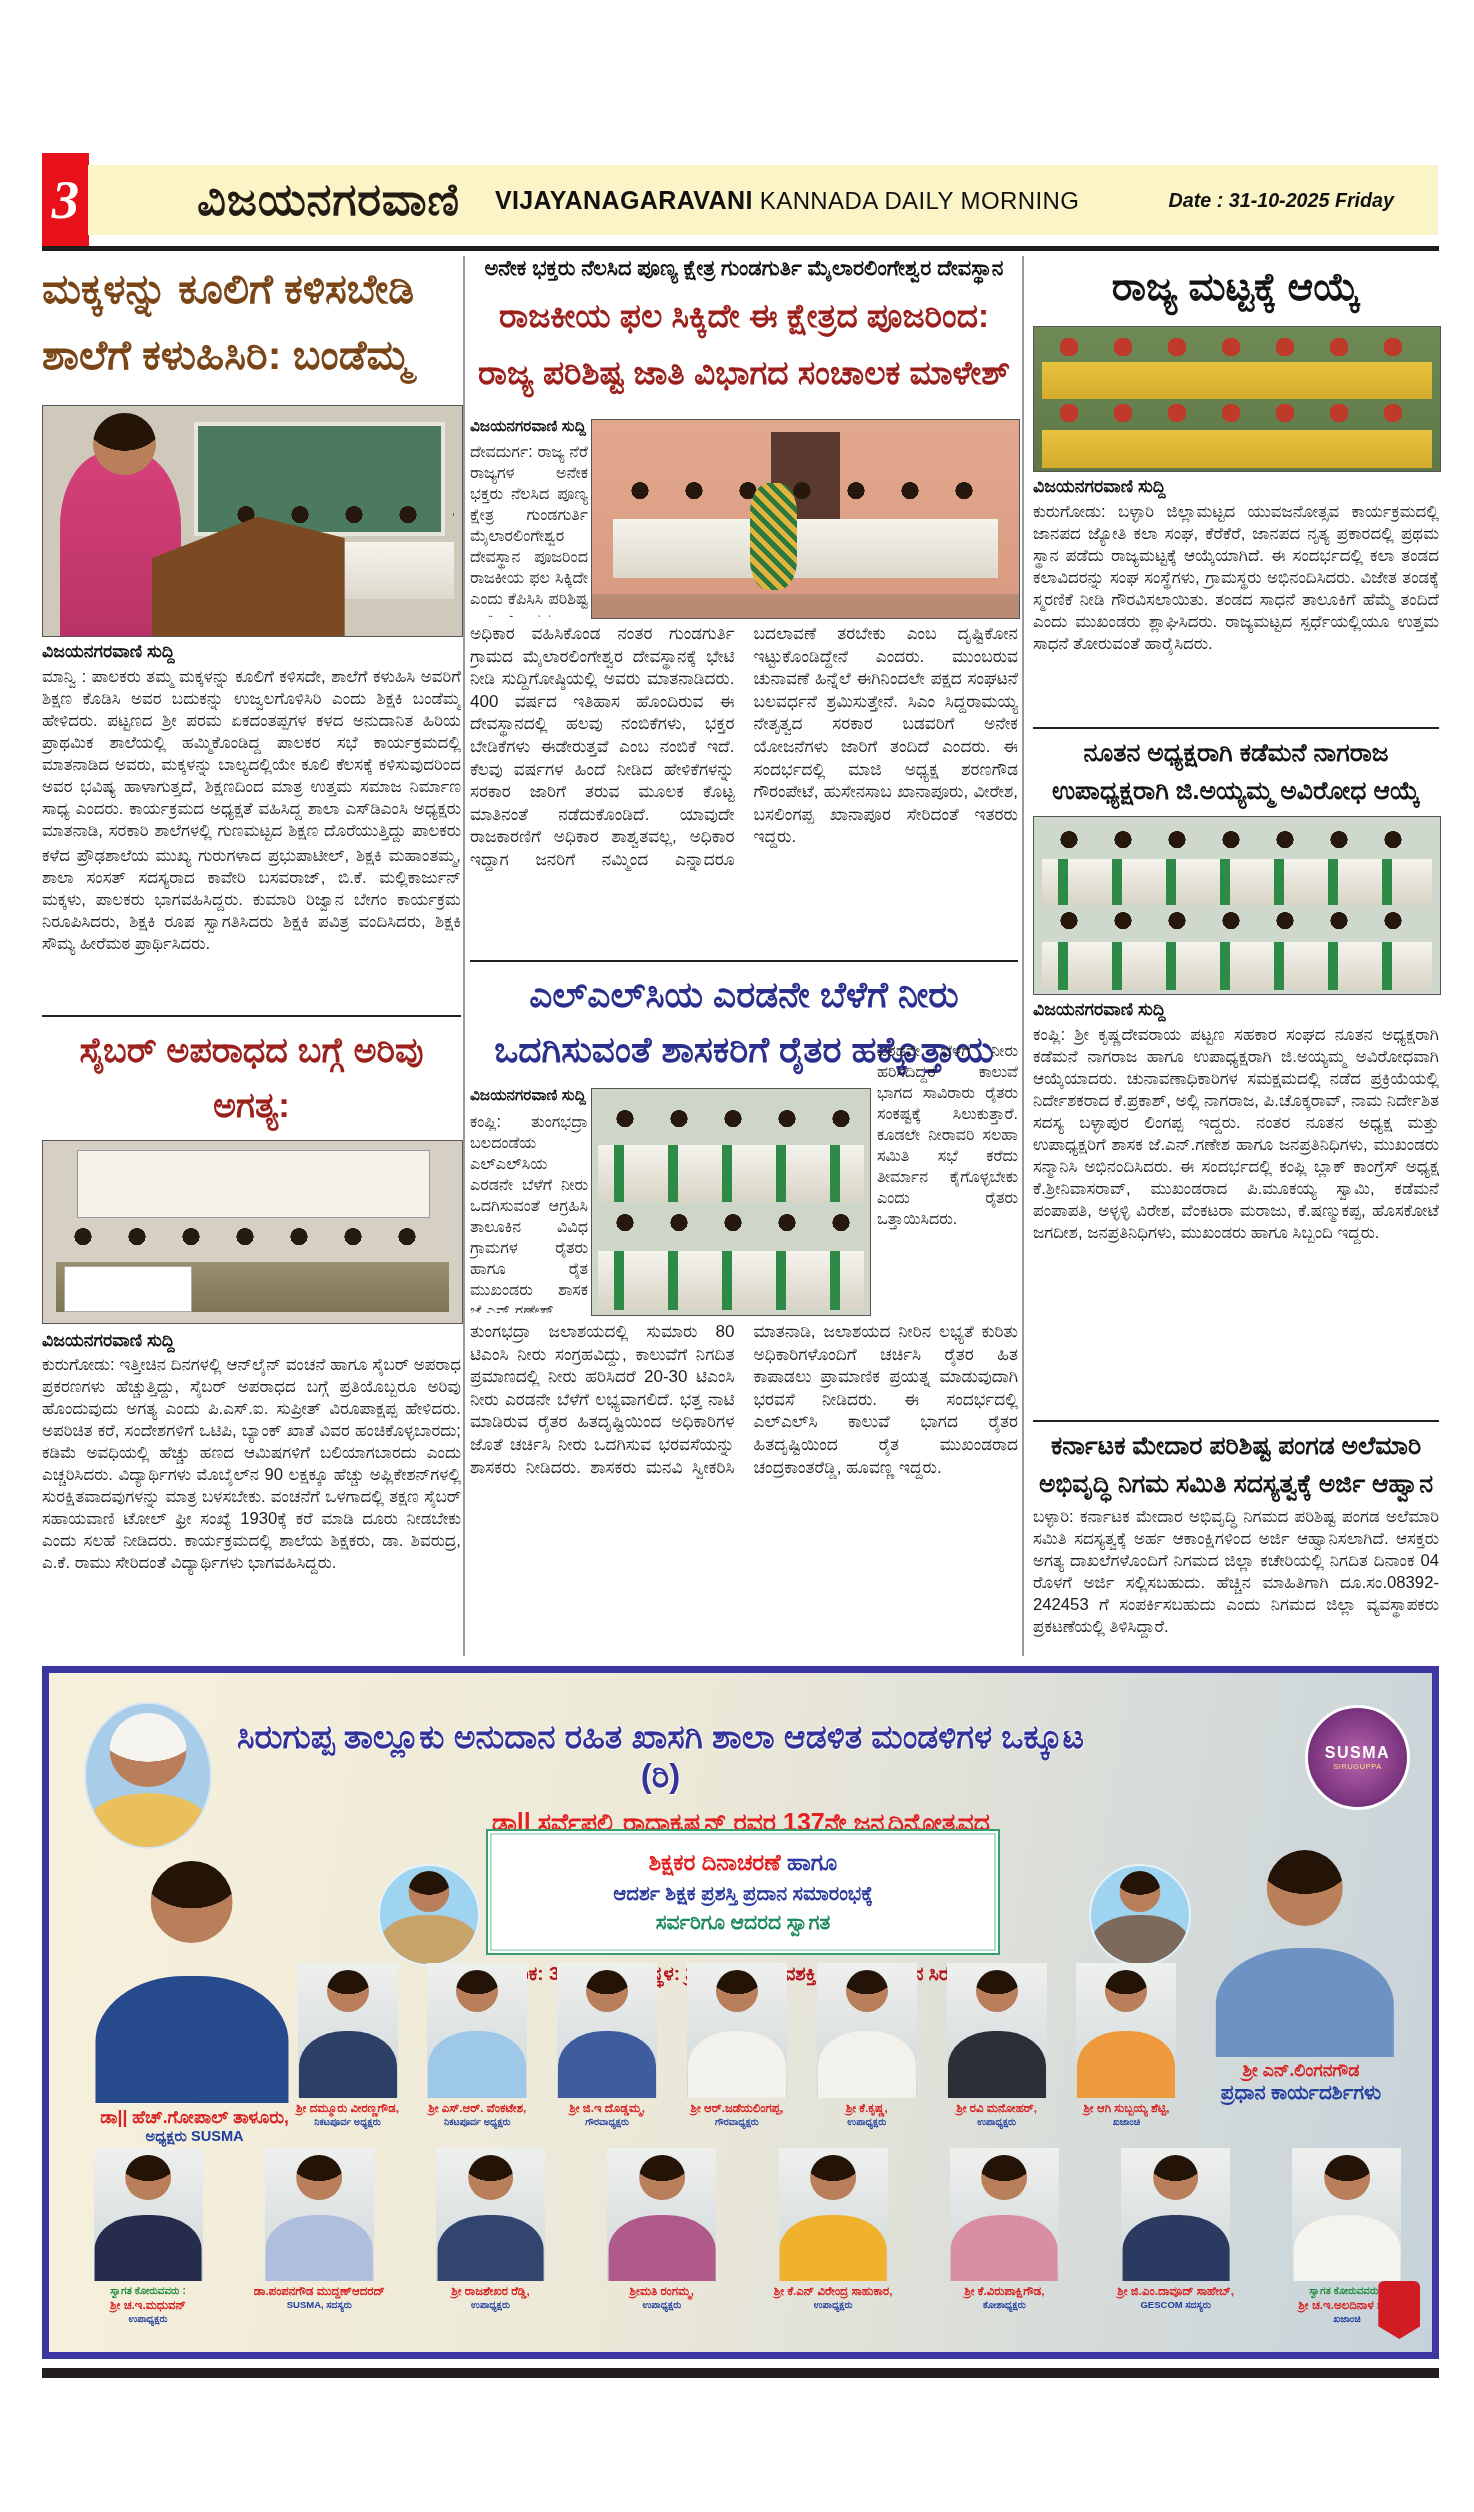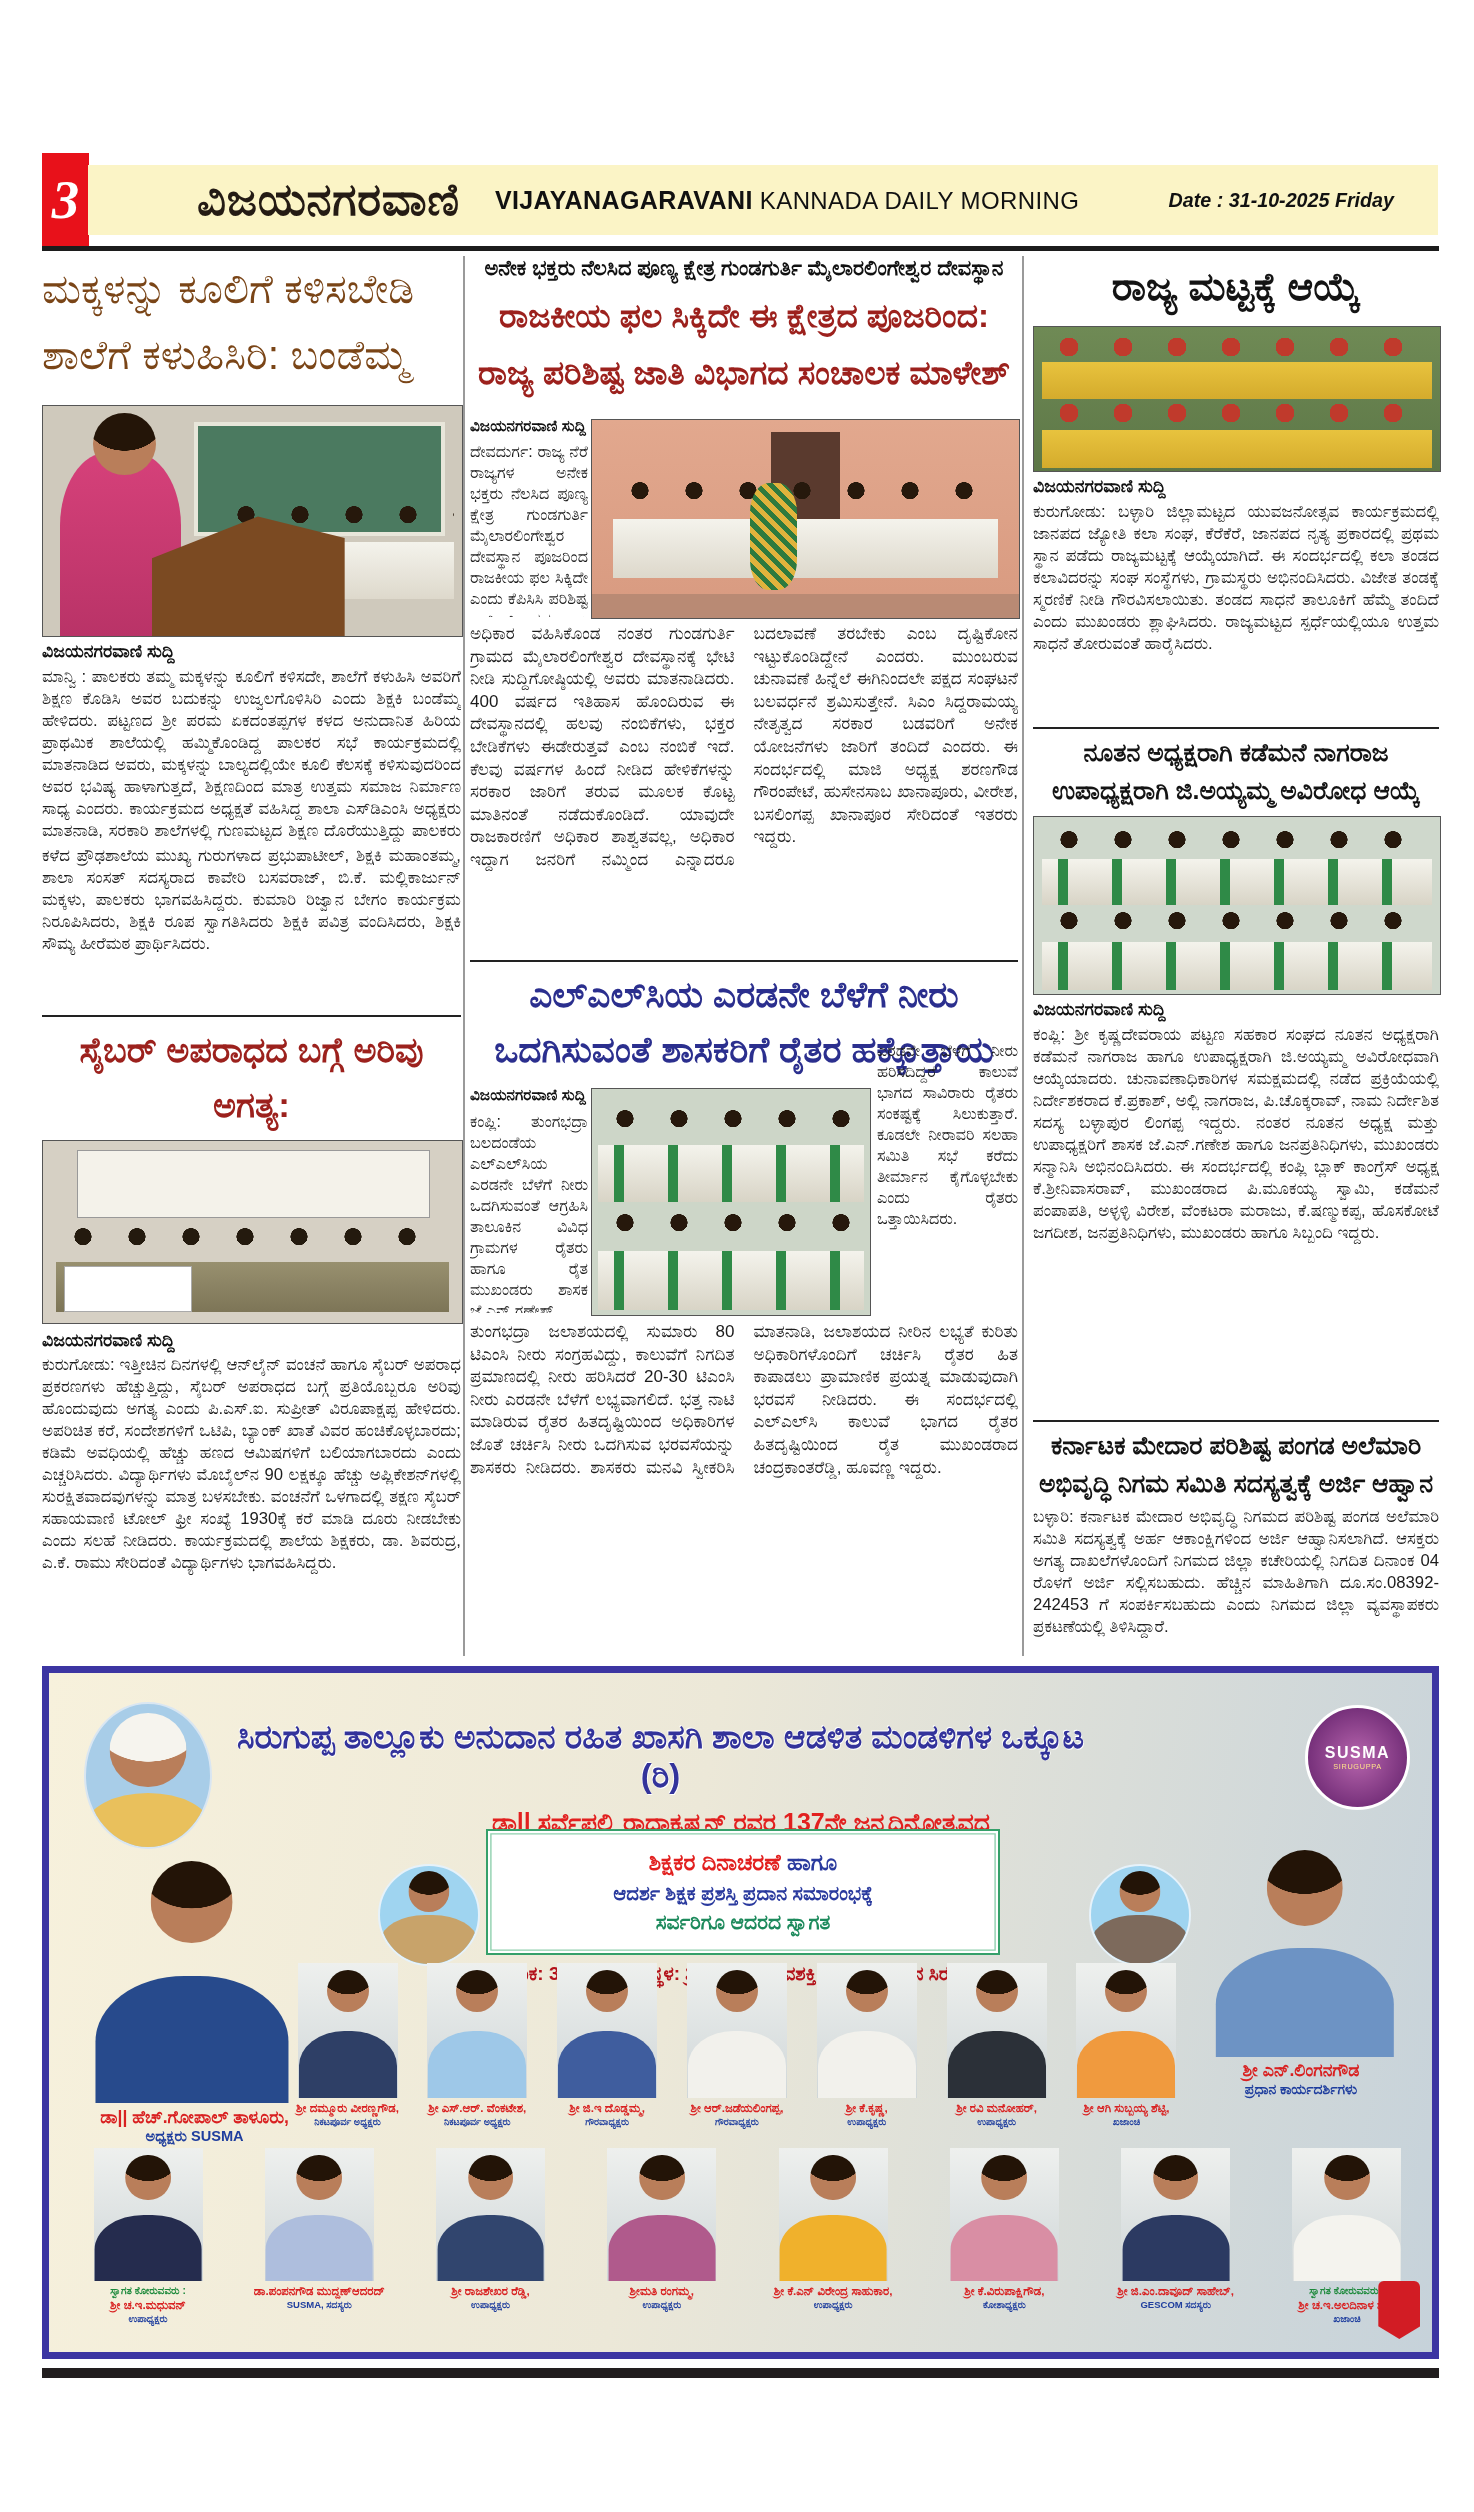--- a/index.html
+++ b/index.html
@@ -16,21 +16,21 @@
   .m-en{font-size:24px;color:#111;margin-left:35px;letter-spacing:0.4px;}
   .m-en b{font-size:25px;}
   .m-date{margin-left:auto;margin-right:44px;font-size:19.7px;font-weight:bold;font-style:italic;color:#111;}
   .top-rule{position:absolute;left:42px;top:246px;width:1397px;height:5.1px;background:#1c1c1c;}
   
   .vrule{position:absolute;top:256px;height:1400px;width:1.5px;background:#9a9a9a;}
   .hr{position:absolute;height:2.2px;background:#222;}
   .byline{font-weight:bold;font-size:17.5px;color:#111;}
   .body-txt{font-size:16.7px;line-height:22px;text-align:justify;color:#1c1c1c;overflow:hidden;}
   .lead-col{font-size:16px;line-height:21px;text-align:justify;overflow:hidden;}
-  .h-brown{color:#7a4517;font-weight:normal;font-size:41px;line-height:66px;}
+  .h-brown{color:#7a4517;font-weight:bold;font-size:41px;line-height:66px;}
   .h-maroon{color:#9c211d;font-weight:bold;text-align:center;}
   .h-blue{color:#2b2f8e;font-weight:bold;text-align:center;font-size:36px;line-height:55px;}
   .h-black{color:#141414;font-weight:bold;text-align:center;}
   .kicker{font-weight:bold;font-size:21px;color:#111;text-align:center;}
   .two-col{column-count:2;column-gap:19px;}
   
   .photo{position:absolute;overflow:hidden;border:0.7px solid #555;}
   .photo i{position:absolute;display:block;}
   .ph1{background:#cfc9bc;}
   .ph1 .board{left:36%;top:7%;width:58%;height:46%;background:#4b7a60;border:4.4px solid #e8e6da;}
@@ -261,21 +261,21 @@
         <span class="b">ಹಾಗೂ</span>
       </div>
       <div class="ev2">ಆದರ್ಶ ಶಿಕ್ಷಕ ಪ್ರಶಸ್ತಿ ಪ್ರದಾನ ಸಮಾರಂಭಕ್ಕೆ</div>
       <div class="ev3">ಸರ್ವರಿಗೂ ಆದರದ ಸ್ವಾಗತ</div>
     </div>
     <div class="abs date-line">ದಿನಾಂಕ: 31-10-2025    ಸ್ಥಳ: ಶ್ರೀಶೈಲಪೀಠದ ಶಿವಶಕ್ತಿ ಸಾಂಸ್ಕೃತಿಕ ಭವನ ಸಿರುಗುಪ್ಪ.</div>
 
     <div class="abs sil bigp" style="left:1165px;top:166px;width:182px;height:218px;--shirt:#6d93c4;background:transparent;"></div>
     <div class="abs" style="left:1121px;top:387px;width:262px;text-align:center;">
       <div class="cap-red" style="font-size:17.5px;">ಶ್ರೀ ಎನ್.ಲಿಂಗನಗೌಡ</div>
-      <div class="cap-blue" style="font-size:14px;">ಪ್ರಧಾನ ಕಾರ್ಯದರ್ಶಿಗಳು</div>
+      <div class="cap-blue" style="font-size:20px;">ಪ್ರಧಾನ ಕಾರ್ಯದರ್ಶಿಗಳು</div>
     </div>
 
     <div class="abs prow1">
       <div class="pcell">
         <div class="pbox sil" style="--shirt:#2e3f66;"></div>
         <div class="plabel">
           <div class="nm cap-red">ಶ್ರೀ ದಮ್ಮೂರು ವೀರಣ್ಣಗೌಡ,</div>
           <div class="rl cap-blue">ನಿಕಟಪೂರ್ವ ಅಧ್ಯಕ್ಷರು</div>
         </div>
       </div>

